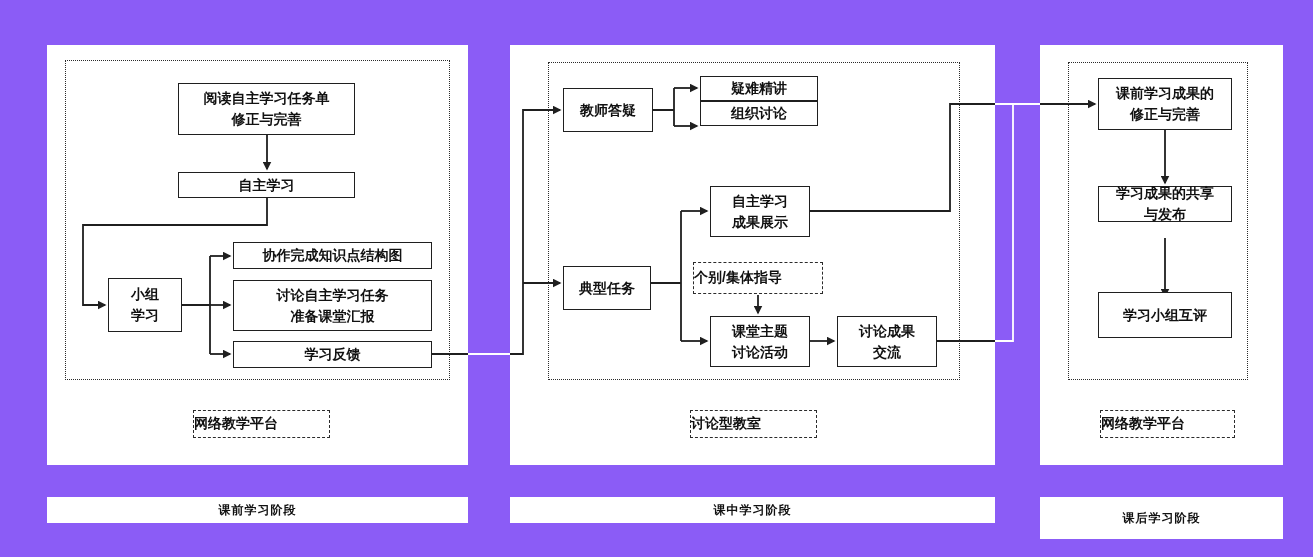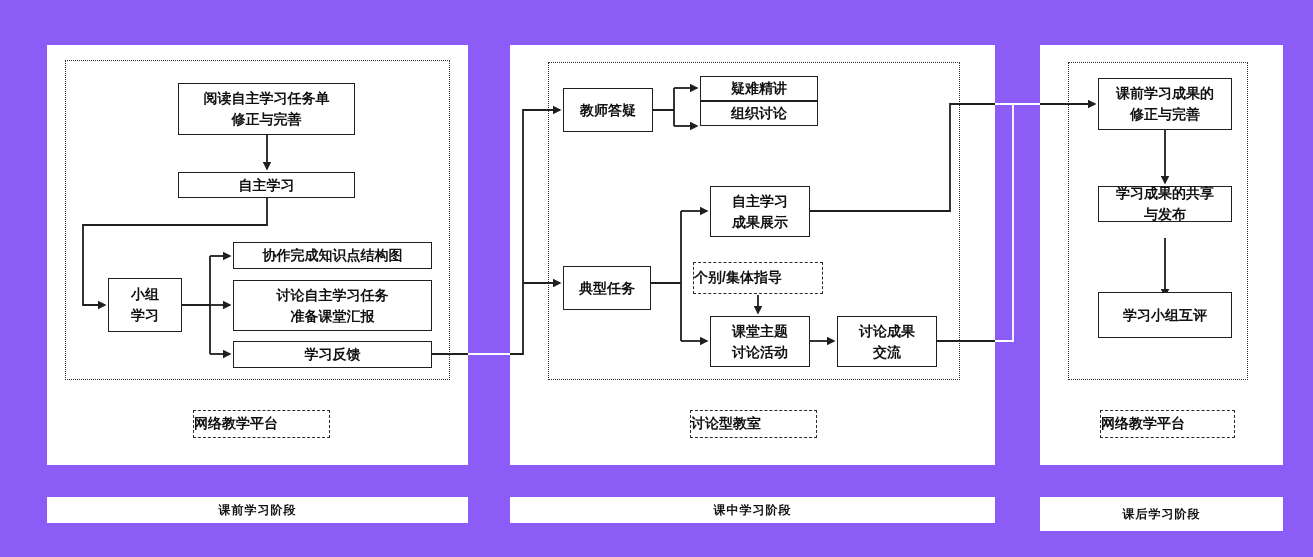--- a/index.html
+++ b/index.html
@@ -145,17 +145,17 @@
   <div class="dashed-label" style="left:1100px;top:410px;width:135px;height:28px">
     <span>网络教学平台</span>
   </div>
 
   <div class="stage-bar" style="left:47px;top:497px;width:421px;height:26px">
     <span>课前学习阶段</span>
   </div>
   <div class="stage-bar" style="left:510px;top:497px;width:485px;height:26px">
     <span>课中学习阶段</span>
   </div>
-  <div class="stage-bar" style="left:1040px;top:497px;width:243px;height:34px">
+  <div class="stage-bar" style="left:1040px;top:497px;width:243px;height:42px">
     <span>课后学习阶段</span>
   </div>
 
 </div>
 
 </body></html>

